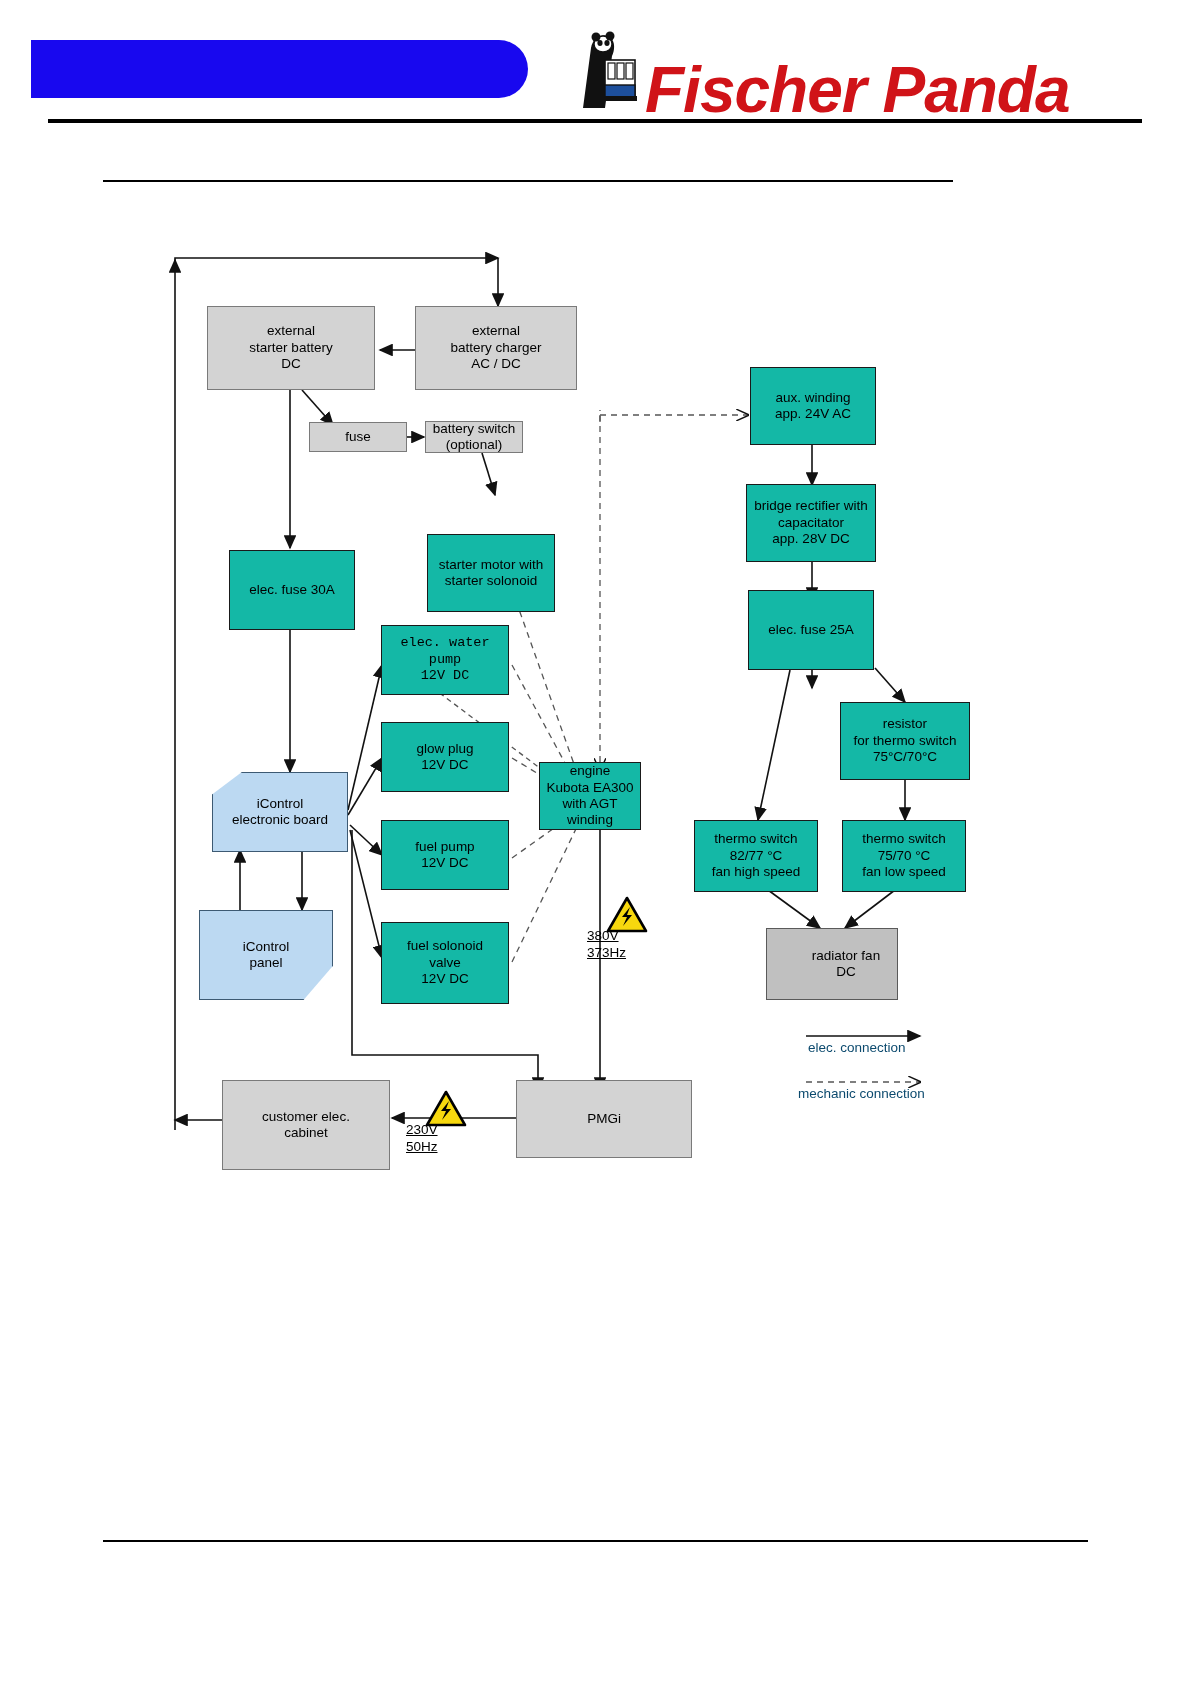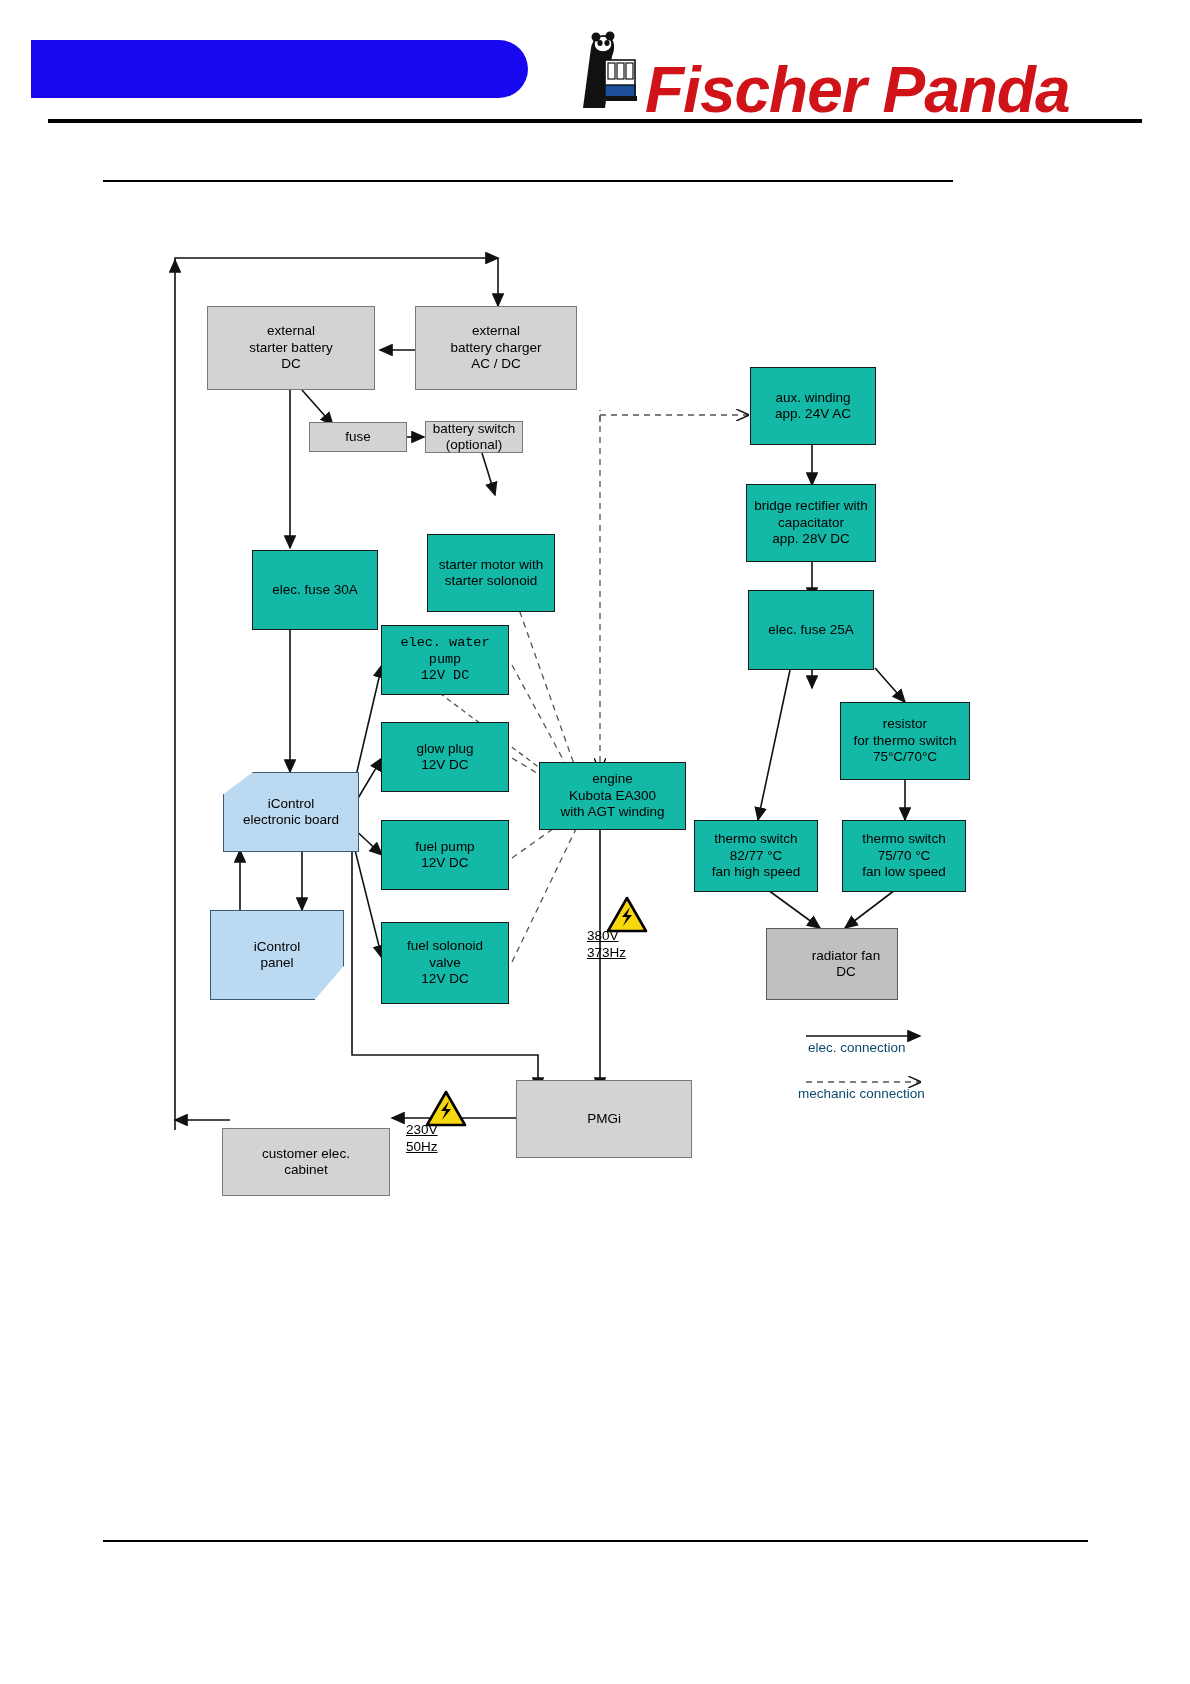--- a/index.html
+++ b/index.html
@@ -34,21 +34,21 @@
   .node{
     position:absolute;box-sizing:border-box;
     display:flex;align-items:center;justify-content:center;
     text-align:center;line-height:1.22;
     font-size:13.5px;color:#000;
     border:1px solid #1a1a1a;background:#14b8a6;
     z-index:3;
   }
   .node.grey{background:#d3d3d3;border:1px solid #7a7a7a;}
   .node.darkgrey{background:#c0c0c0;border:1px solid #5a5a5a;padding-left:28px;}
-  .node.blue{background:#bcd9f2;border:1px solid #3d5a73;margin-left:11px;}
+  .node.blue{background:#bcd9f2;border:1px solid #3d5a73;}
   .node .lbl{white-space:pre-line;padding:0 4px;}
 
   .cut-tl{clip-path:polygon(22% 0,100% 0,100% 100%,0 100%,0 28%);}
   .cut-br{clip-path:polygon(0 0,100% 0,100% 62%,78% 100%,0 100%);}
 
   .freetext{
     position:absolute;font-size:13.5px;line-height:1.25;text-align:left;
     white-space:pre-line;color:#000;z-index:4;text-decoration:underline;
   }
   .legend-text{position:absolute;font-size:13.5px;color:#0c4a6e;z-index:4;white-space:nowrap;}
@@ -180,21 +180,21 @@
     <div class="node grey" style="left:425px;top:211px;width:98px;height:32px;">
       <span class="lbl">battery switch
 (optional)</span>
     </div>
 
     <div class="node" style="left:427px;top:285px;width:128px;height:78px;margin-top:39px;">
       <span class="lbl">starter motor with
 starter solonoid</span>
     </div>
 
-    <div class="node" style="left:229px;top:340px;width:126px;height:80px;margin-left:23px;">
+    <div class="node" style="left:229px;top:340px;width:126px;height:80px;">
       <span class="lbl">elec. fuse 30A</span>
     </div>
 
     <div class="node blue cut-tl" style="left:212px;top:562px;width:136px;height:80px;">
       <span class="lbl">iControl
 electronic board</span>
     </div>
 
     <div class="node blue cut-br" style="left:199px;top:700px;width:134px;height:90px;">
       <span class="lbl">iControl
@@ -215,21 +215,21 @@
       <span class="lbl">fuel pump
 12V DC</span>
     </div>
 
     <div class="node" style="left:381px;top:712px;width:128px;height:82px;">
       <span class="lbl">fuel solonoid
 valve
 12V DC</span>
     </div>
 
-    <div class="node" style="left:539px;top:552px;width:147px;height:68px;">
+    <div class="node" style="left:539px;top:552px;width:102px;height:68px;">
       <span class="lbl">engine
 Kubota EA300
 with AGT winding</span>
     </div>
 
     <div class="node" style="left:750px;top:157px;width:126px;height:78px;">
       <span class="lbl">aux. winding
 app. 24V AC</span>
     </div>
 
@@ -259,21 +259,21 @@
       <span class="lbl">thermo switch
 75/70 °C
 fan low speed</span>
     </div>
 
     <div class="node darkgrey" style="left:766px;top:718px;width:132px;height:72px;">
       <span class="lbl">radiator fan
 DC</span>
     </div>
 
-    <div class="node grey" style="left:222px;top:918px;width:168px;height:68px;">
+    <div class="node grey" style="left:222px;top:870px;width:168px;height:90px;">
       <span class="lbl">customer elec.
 cabinet</span>
     </div>
 
     <div class="node grey" style="left:516px;top:870px;width:176px;height:78px;">
       <span class="lbl">PMGi</span>
     </div>
 
     <svg class="bolt" style="left:606px;top:686px;" viewBox="0 0 42 38">
       <path d="M21 2 L40 35 L2 35 Z" fill="#f7d80e" stroke="#000" stroke-width="2.6" stroke-linejoin="round"></path>

